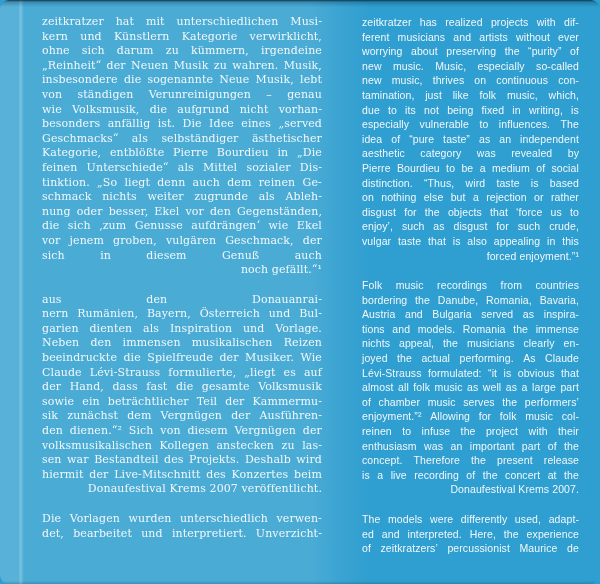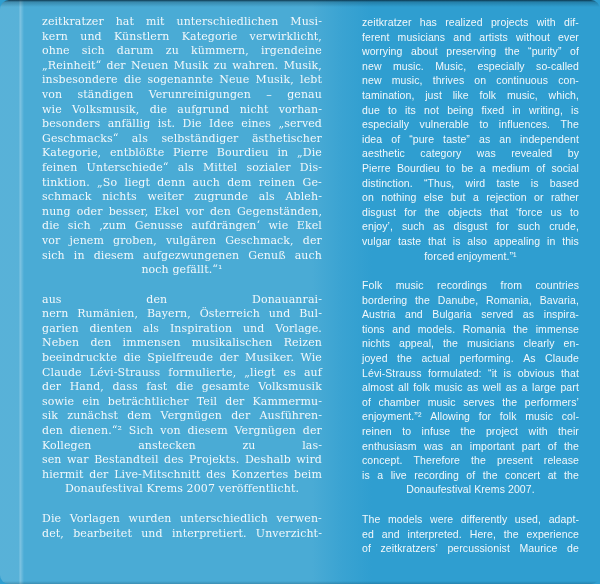--- a/index.html
+++ b/index.html
@@ -30,21 +30,21 @@
     font-size:11px;line-height:14.6px;letter-spacing:.1px;
   }
   .col-right{
     left:362px;width:217px;
     font-family:"Liberation Sans","DejaVu Sans",sans-serif;
     font-size:10.5px;line-height:14.6px;letter-spacing:.1px;
   }
   .para{margin:0 0 15px 0;}
   .para:last-child{margin-bottom:0;}
   .line{display:flex;justify-content:space-between;white-space:pre;}
-  .line.lastline{display:block;white-space:normal;text-align:center;}
+  .line.lastline{display:block;white-space:normal;text-align:right;}
   .line span{display:inline-block;}
 </style>
 </head>
 <body>
 
 <div class="page">
   <div class="col col-left" id="left-col">
       <div class="para">
         <div class="line"><span>zeitkratzer</span><span>hat</span><span>mit</span><span>unterschiedlichen</span><span>Musi-</span></div>
         <div class="line"><span>kern</span><span>und</span><span>Künstlern</span><span>Kategorie</span><span>verwirklicht,</span></div>
@@ -55,35 +55,35 @@
         <div class="line"><span>wie</span><span>Volksmusik,</span><span>die</span><span>aufgrund</span><span>nicht</span><span>vorhan-</span></div>
         <div class="line"><span>besonders</span><span>anfällig</span><span>ist.</span><span>Die</span><span>Idee</span><span>eines</span><span>„served</span></div>
         <div class="line"><span>Geschmacks“</span><span>als</span><span>selbständiger</span><span>ästhetischer</span></div>
         <div class="line"><span>Kategorie,</span><span>entblößte</span><span>Pierre</span><span>Bourdieu</span><span>in</span><span>„Die</span></div>
         <div class="line"><span>feinen</span><span>Unterschiede“</span><span>als</span><span>Mittel</span><span>sozialer</span><span>Dis-</span></div>
         <div class="line"><span>tinktion.</span><span>„So</span><span>liegt</span><span>denn</span><span>auch</span><span>dem</span><span>reinen</span><span>Ge-</span></div>
         <div class="line"><span>schmack</span><span>nichts</span><span>weiter</span><span>zugrunde</span><span>als</span><span>Ableh-</span></div>
         <div class="line"><span>nung</span><span>oder</span><span>besser,</span><span>Ekel</span><span>vor</span><span>den</span><span>Gegenständen,</span></div>
         <div class="line"><span>die</span><span>sich</span><span>‚zum</span><span>Genusse</span><span>aufdrängen‘</span><span>wie</span><span>Ekel</span></div>
         <div class="line"><span>vor</span><span>jenem</span><span>groben,</span><span>vulgären</span><span>Geschmack,</span><span>der</span></div>
-        <div class="line"><span>sich</span><span>in</span><span>diesem</span><span>aufgezwungenen</span><span>Genuß</span><span>auch</span></div>
+        <div class="line"><span>sich</span><span>in</span><span>diesem</span><span>Genuß</span><span>auch</span></div>
         <div class="line lastline">noch gefällt.“¹</div>
       </div>
       <div class="para">
         <div class="line"><span>aus</span><span>den</span><span>Donauanrai-</span></div>
         <div class="line"><span>nern</span><span>Rumänien,</span><span>Bayern,</span><span>Österreich</span><span>und</span><span>Bul-</span></div>
         <div class="line"><span>garien</span><span>dienten</span><span>als</span><span>Inspiration</span><span>und</span><span>Vorlage.</span></div>
         <div class="line"><span>Neben</span><span>den</span><span>immensen</span><span>musikalischen</span><span>Reizen</span></div>
         <div class="line"><span>beeindruckte</span><span>die</span><span>Spielfreude</span><span>der</span><span>Musiker.</span><span>Wie</span></div>
         <div class="line"><span>Claude</span><span>Lévi-Strauss</span><span>formulierte,</span><span>„liegt</span><span>es</span><span>auf</span></div>
         <div class="line"><span>der</span><span>Hand,</span><span>dass</span><span>fast</span><span>die</span><span>gesamte</span><span>Volksmusik</span></div>
         <div class="line"><span>sowie</span><span>ein</span><span>beträchtlicher</span><span>Teil</span><span>der</span><span>Kammermu-</span></div>
         <div class="line"><span>sik</span><span>zunächst</span><span>dem</span><span>Vergnügen</span><span>der</span><span>Ausführen-</span></div>
         <div class="line"><span>den</span><span>dienen.“²</span><span>Sich</span><span>von</span><span>diesem</span><span>Vergnügen</span><span>der</span></div>
-        <div class="line"><span>Kollegen</span><span>anstecken</span><span>zu</span><span>las-</span></div>
+        <div class="line"><span>volksmusikalischen</span><span>Kollegen</span><span>anstecken</span><span>zu</span><span>las-</span></div>
         <div class="line"><span>sen</span><span>war</span><span>Bestandteil</span><span>des</span><span>Projekts.</span><span>Deshalb</span><span>wird</span></div>
         <div class="line"><span>hiermit</span><span>der</span><span>Live-Mitschnitt</span><span>des</span><span>Konzertes</span><span>beim</span></div>
         <div class="line lastline">Donaufestival Krems 2007 veröffentlicht.</div>
       </div>
       <div class="para">
         <div class="line"><span>Die</span><span>Vorlagen</span><span>wurden</span><span>unterschiedlich</span><span>verwen-</span></div>
         <div class="line"><span>det,</span><span>bearbeitet</span><span>und</span><span>interpretiert.</span><span>Unverzicht-</span></div>
       </div>
     </div>
   <div class="col col-right" id="right-col">

